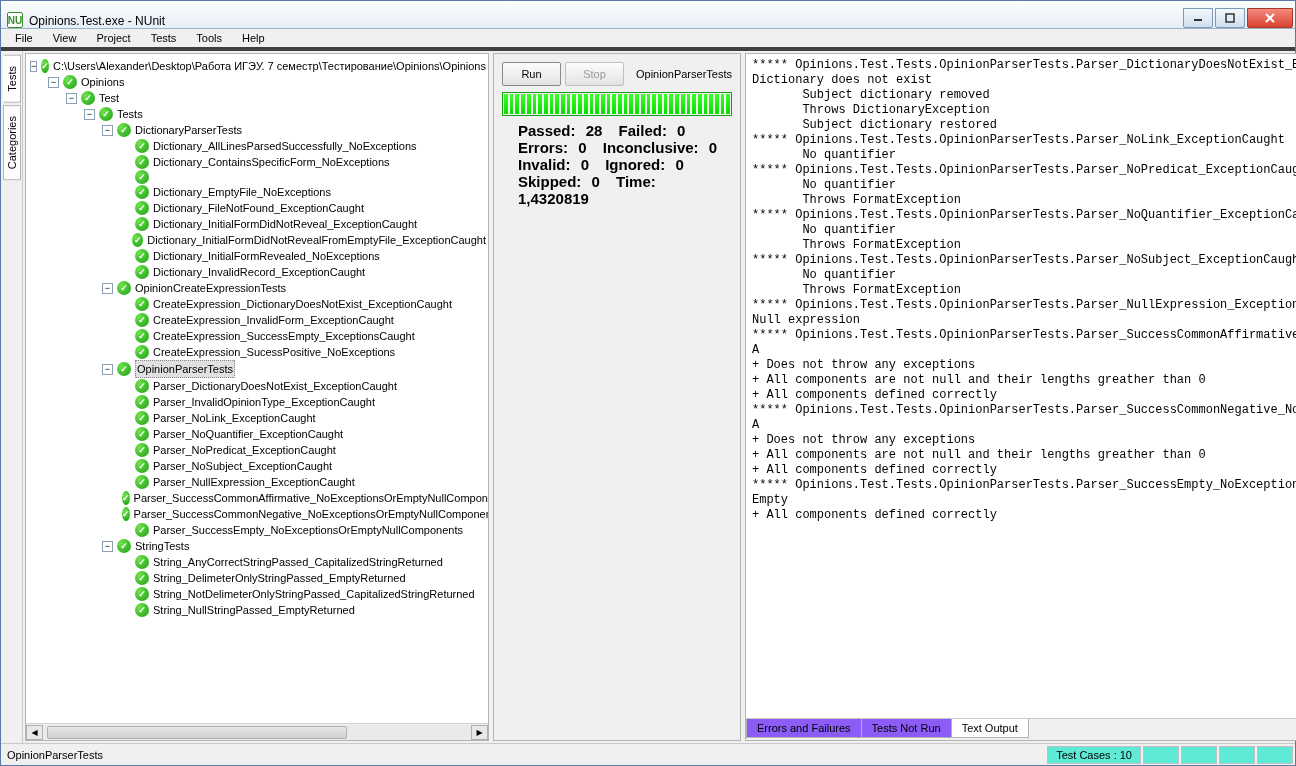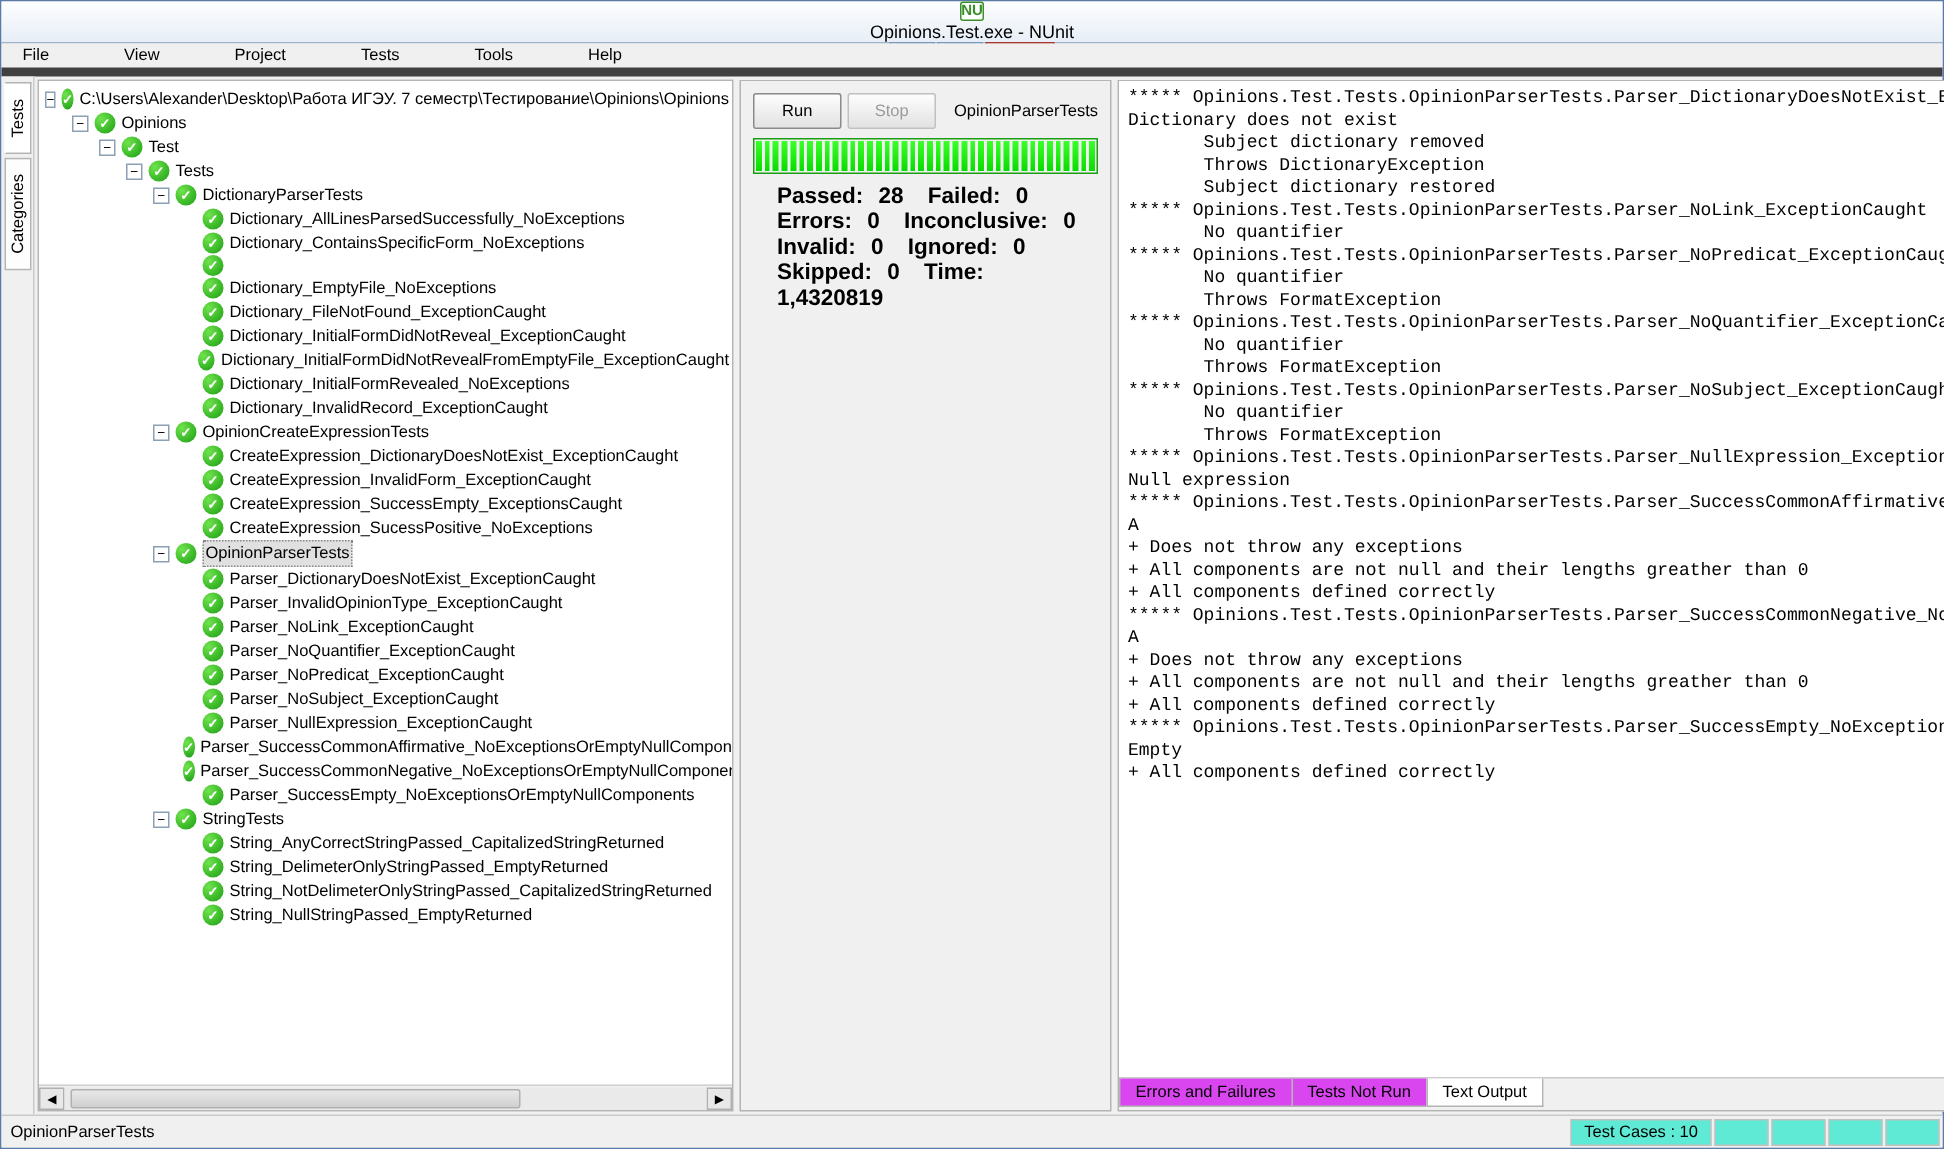--- a/index.html
+++ b/index.html
@@ -1,24 +1,24 @@
 <!DOCTYPE html>
 <html><head>
 <meta charset="utf-8">
 <style>
   * { box-sizing: border-box; }
   html, body { margin: 0; padding: 0; font-family: Tahoma, Arial, sans-serif; font-size: 11px; color: #000; background: #f0f0f0; height: 100%; overflow: hidden; }
   .window { width: 1296px; height: 766px; background: #f0f0f0; display: flex; flex-direction: column; border: 1px solid #5a7ba8; }
-  .titlebar { height: 28px; background: linear-gradient(#fdfefe,#e7eef7); display: flex; align-items: center; border-bottom: 1px solid #9fb3c8; flex-direction: column; }
+  .titlebar { height: 28px; background: linear-gradient(#fdfefe,#e7eef7); display: flex; align-items: flex-end; border-bottom: 1px solid #9fb3c8; }
   .titlebar-icon { width: 16px; height: 16px; margin: 0 6px; display: inline-flex; align-items: center; justify-content: center; font-weight: bold; color: #3a8f2a; font-size: 10px; border: 1px solid #3a8f2a; border-radius: 2px; background: #fff; }
   .titlebar-text { flex: 1; font-size: 12px; }
   .win-btns { display: flex; height: 20px; margin-right: 2px; }
   .win-btn { width: 30px; height: 20px; margin-left: 2px; border: 1px solid #7a98b8; background: linear-gradient(#f3f8fc,#d0dfee); border-radius: 0 0 2px 2px; display: flex; align-items: center; justify-content: center; font-size: 10px; }
   .win-btn.close { width: 46px; background: linear-gradient(#f58b7e,#d94330); color: #fff; border-color: #a8382a; }
-  .menubar { height: 22px; background: #f0f0f0; display: flex; align-items: center; padding: 0 4px; border-bottom: 6px solid #404040; gap: 30px; }
+  .menubar { height: 22px; background: #f0f0f0; display: flex; align-items: center; padding: 0 4px; border-bottom: 4px solid #404040; }
   .menubar span { padding: 2px 10px; cursor: default; }
   .body { flex: 1; display: flex; min-height: 0; }
   .sidetabs { width: 22px; background: #f0f0f0; border-right: 1px solid #c9c9c9; display: flex; flex-direction: column; align-items: center; padding-top: 4px; }
   .sidetab { writing-mode: vertical-rl; transform: rotate(180deg); padding: 10px 2px; margin-bottom: 2px; border: 1px solid #b4b4b4; background: #fdfdfd; font-size: 11px; }
   .sidetab.active { background: #fff; border-right-color: #fff; }
   .main { flex: 1; display: flex; min-width: 0; padding: 2px; gap: 4px; }
   .left-pane { width: 464px; display: flex; flex-direction: column; border: 1px solid #b4b4b4; background: #fff; min-height: 0; }
   .tree { flex: 1; overflow: auto; padding: 4px 2px; white-space: nowrap; }
   .tree ul { list-style: none; margin: 0; padding-left: 18px; }
   .tree > ul { padding-left: 2px; }
@@ -38,21 +38,21 @@
   .btn { width: 59px; height: 24px; border: 1px solid #8a8a8a; background: linear-gradient(#fdfdfd,#e2e2e2); border-radius: 2px; display: flex; align-items: center; justify-content: center; cursor: default; }
   .btn.disabled { color: #9a9a9a; border-color: #c0c0c0; }
   .test-name { margin-left: 8px; font-size: 11px; }
   .progress { height: 24px; background: #f0f0f0; display: flex; border: 1px solid #1a9e12; }
   .progress .seg { flex: 1; background: linear-gradient(#3aff2a,#0adc00); margin: 1px; }
   .summary { margin-top: 6px; font-weight: bold; font-size: 15px; padding-left: 16px; }
   .summary span { margin-right: 6px; }
   .output-panel { flex: 1; border: 1px solid #b4b4b4; background: #fff; display: flex; flex-direction: column; min-height: 0; }
   .output-text { flex: 1; overflow: auto; padding: 4px 6px; font-family: "Courier New", monospace; font-size: 12px; line-height: 15px; white-space: pre; }
   .output-tabs { height: 22px; border-top: 1px solid #c9c9c9; background: #f0f0f0; display: flex; align-items: flex-start; }
-  .outtab { padding: 3px 10px; border: 1px solid #b4b4b4; border-top: none; background: #d946ef; margin-right: -1px; font-size: 11px; }
+  .outtab { padding: 3px 10px; border: 1px solid #b4b4b4; border-top: none; background: #8b5cf6; margin-right: -1px; font-size: 11px; }
   .outtab.active { background: #fff; }
   .statusbar { height: 22px; border-top: 1px solid #c9c9c9; background: #f0f0f0; display: flex; align-items: center; }
   .status-left { flex: 1; padding-left: 6px; }
   .status-cell { border: 1px solid #c0c0c0; padding: 2px 8px; margin-right: 2px; min-width: 36px; height: 18px; background: #5eead4; display: flex; align-items: center; }
   .tree-label.selected { background: #e0e0e0; border: 1px dotted #888; padding: 0 1px; }
 </style>
 </head>
 <body>
 
 <div class="window">

